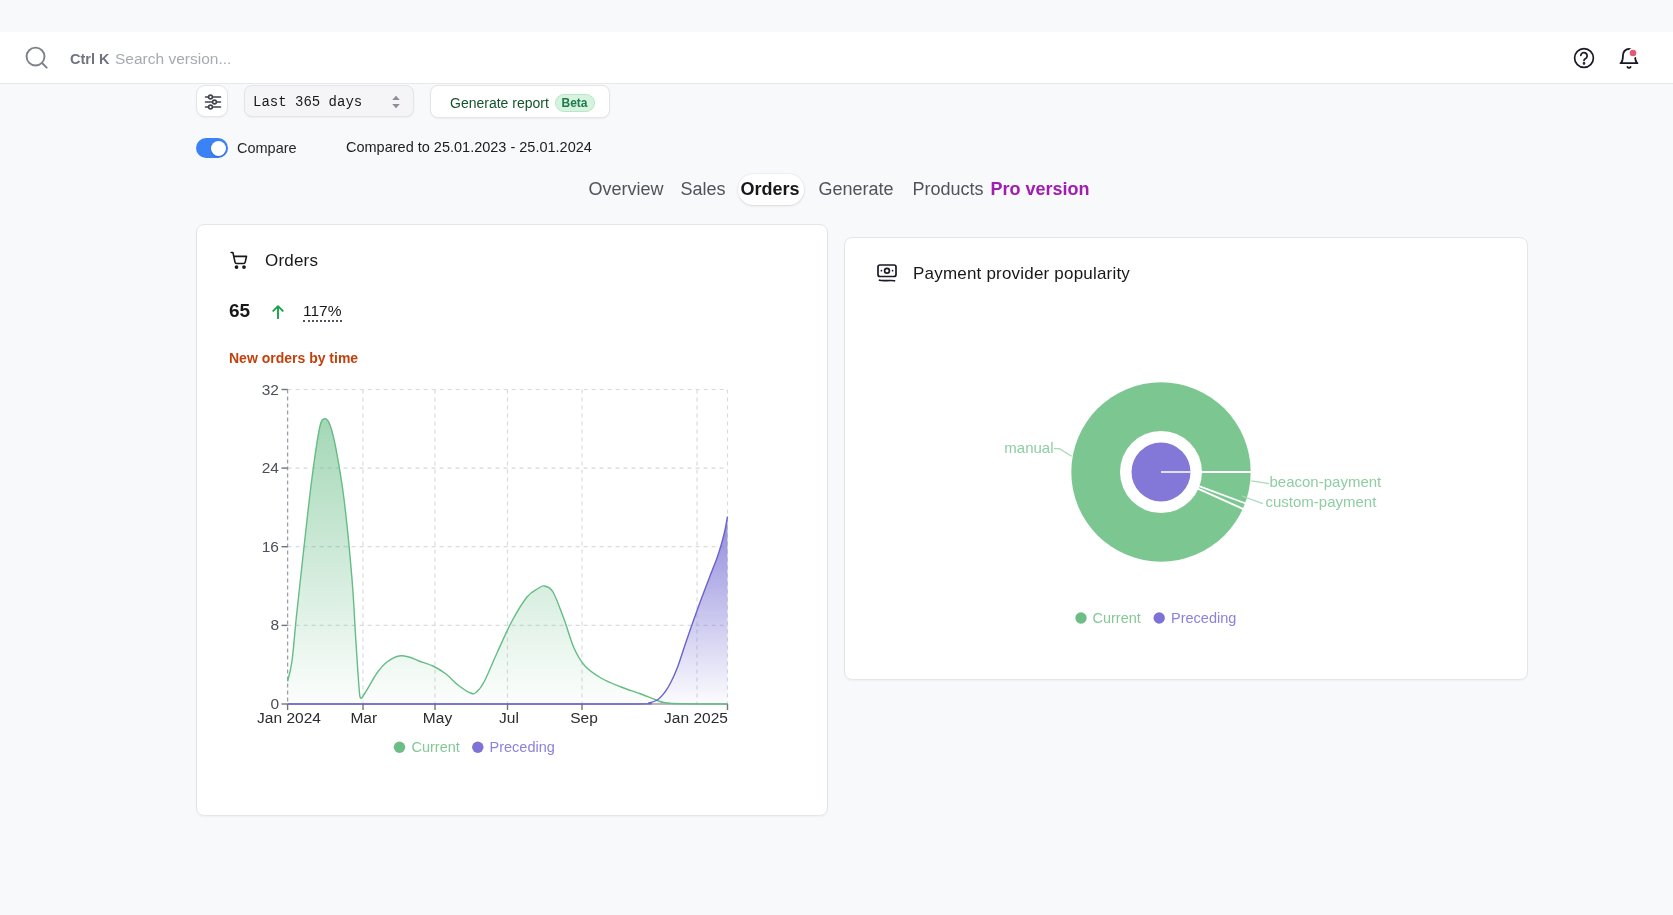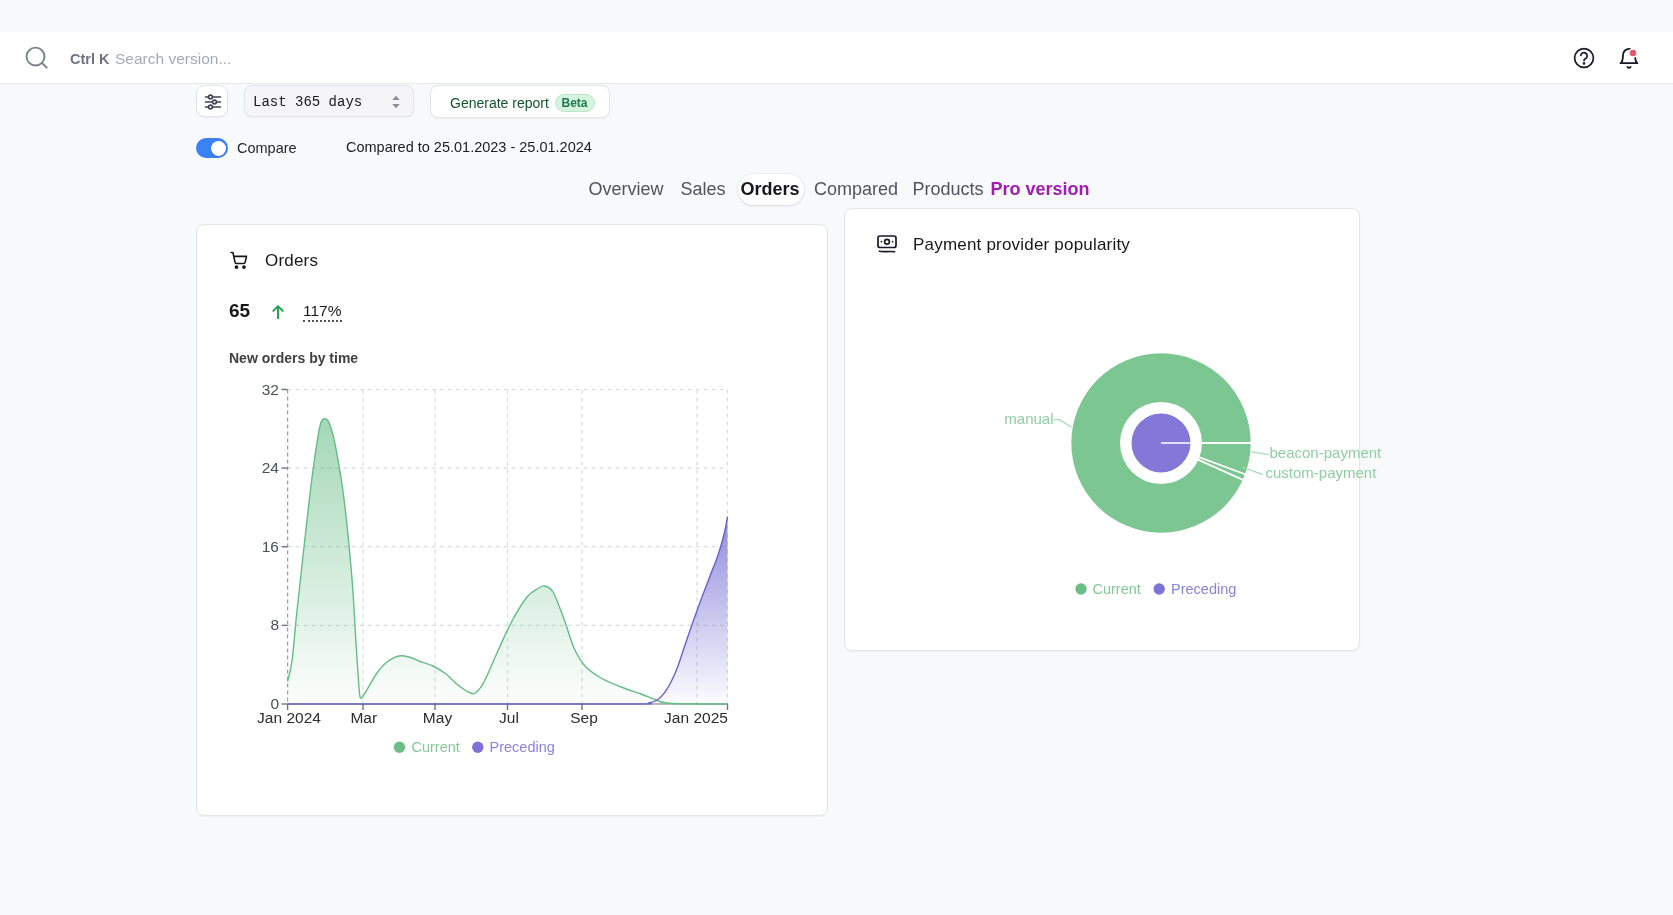--- a/index.html
+++ b/index.html
@@ -57,37 +57,37 @@
 <div class="abs" style="left:196px;top:138px;width:32px;height:20px;border-radius:10px;background:#3b82f6;">
   <div class="abs" style="right:2.5px;top:2.5px;width:15px;height:15px;border-radius:50%;background:#fff;box-shadow:0 1px 2px rgba(0,0,0,.2);"></div>
 </div>
 <span class="abs" style="left:237px;top:140px;font-size:14.5px;color:#27272a;">Compare</span>
 <span class="abs" style="left:346px;top:139px;font-size:14.5px;color:#1c1c21;">Compared to 25.01.2023 - 25.01.2024</span>
 
 <div class="abs" style="left:738px;top:174px;width:66px;height:31px;background:#fff;border-radius:16px;box-shadow:0 1px 3px rgba(0,0,0,.1),0 0 0 1px rgba(0,0,0,.03);"></div>
 <span class="tab" style="left:626px;">Overview</span>
 <span class="tab" style="left:703px;">Sales</span>
 <span class="tab" style="left:770px;font-weight:700;color:#18181b;">Orders</span>
-<span class="tab" style="left:856px;">Compared</span>
+<span class="tab" style="left:856px;">Generate</span>
 <span class="tab" style="left:948px;">Products</span>
 <span class="tab" style="left:1040px;font-weight:600;color:#a21caf;">Pro version</span>
 
 <div class="card" style="left:196px;top:224px;width:632px;height:592px;">
   <svg class="abs" style="left:32px;top:25px" width="20" height="20" viewBox="0 0 24 24" fill="none" stroke="#18181b" stroke-width="1.9" stroke-linecap="round" stroke-linejoin="round">
       <circle cx="9" cy="20.5" r="1.3" fill="#18181b"></circle>
       <circle cx="18" cy="20.5" r="1.3" fill="#18181b"></circle>
       <path d="M2.5 3h2.2l2.5 11.6a1.9 1.9 0 0 0 1.9 1.5h8.5a1.9 1.9 0 0 0 1.85-1.5L21 7.6H5.6"></path>
     </svg>
   <span class="abs" style="left:68px;top:26px;font-size:17px;font-weight:500;color:#18181b;letter-spacing:0.2px;">Orders</span>
   <span class="abs" style="left:32px;top:75px;font-size:19px;font-weight:700;color:#18181b;">65</span>
   <svg class="abs" style="left:74px;top:80px" width="14" height="14" viewBox="0 0 14 14" fill="none" stroke="#16a34a" stroke-width="1.9" stroke-linecap="round" stroke-linejoin="round">
       <path d="M7 13.3V1.2M2.3 5.9 7 1.2l4.7 4.7"></path>
     </svg>
   <span class="abs" style="left:106px;top:76.5px;font-size:15.5px;font-weight:500;color:#18181b;border-bottom:2.2px dotted #52525b;padding-bottom:0.5px;">117%</span>
-  <span class="abs" style="left:32px;top:125px;font-size:14px;font-weight:700;color:#404040;">New orders by time</span>
+  <span class="abs" style="left:32px;top:125px;font-size:14px;font-weight:700;color:#c2410c;">New orders by time</span>
   <svg class="abs" style="left:0;top:156px" width="632" height="380" viewBox="0 0 632 380" id="chart">
 <defs>
 <linearGradient id="gg" x1="0" y1="0" x2="0" y2="1">
           <stop offset="0" stop-color="rgb(110,192,140)" stop-opacity="0.63"></stop>
           <stop offset="1" stop-color="rgb(110,192,140)" stop-opacity="0.02"></stop>
         </linearGradient>
 <linearGradient id="pg" x1="0" y1="0" x2="0" y2="1">
           <stop offset="0" stop-color="rgb(113,105,210)" stop-opacity="0.78"></stop>
           <stop offset="1" stop-color="rgb(113,105,210)" stop-opacity="0.02"></stop>
         </linearGradient>
@@ -130,21 +130,21 @@
 <text x="312" y="341.5" text-anchor="middle" font-size="15.5" fill="#2b2b31">Jul</text>
 <text x="387" y="341.5" text-anchor="middle" font-size="15.5" fill="#2b2b31">Sep</text>
 <text x="499" y="341.5" text-anchor="middle" font-size="15.5" fill="#2b2b31">Jan 2025</text>
 <circle cx="202.5" cy="366.3" r="5.7" fill="#6cbd86"></circle>
 <text x="214.5" y="371.3" font-size="14.5" fill="#85c898">Current</text>
 <circle cx="280.8" cy="366.3" r="5.7" fill="#7e72d7"></circle>
 <text x="292.5" y="371.3" font-size="14.5" fill="#8a83dc">Preceding</text>
 </svg>
 </div>
 
-<div class="card" style="left:844px;top:208px;width:516px;height:443px;">
+<div class="card" style="left:844px;top:237px;width:684px;height:443px;">
   <svg class="abs" style="left:32px;top:26px" width="20" height="18" viewBox="0 0 20 18" fill="none" stroke="#191927" stroke-width="1.7" stroke-linecap="round" stroke-linejoin="round">
       <rect x="1" y="1" width="18" height="11.5" rx="2"></rect>
       <circle cx="10" cy="6.7" r="2.4"></circle>
       <path d="M4.4 6.7h.01M15.6 6.7h.01"></path>
       <path d="M2.5 16.2c4 1.2 11-0.4 15 .6"></path>
     </svg>
   <span class="abs" style="left:68px;top:26px;font-size:17px;font-weight:500;color:#18181b;letter-spacing:0.2px;">Payment provider popularity</span>
   <svg class="abs" style="left:0;top:60px" width="632" height="360" viewBox="0 0 632 360" id="donut">
 <circle cx="316" cy="174" r="89.7" fill="#7cc791"></circle>
 <line x1="316" y1="174" x2="406.5" y2="174" stroke="#fff" stroke-width="2"></line>

